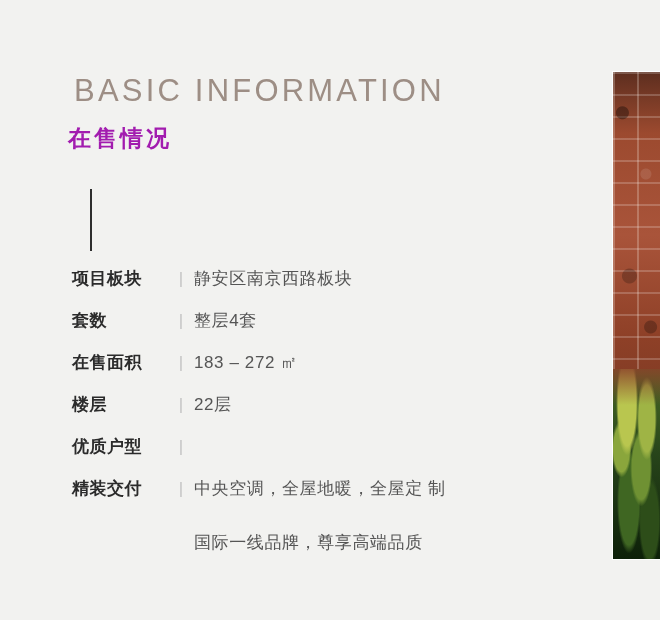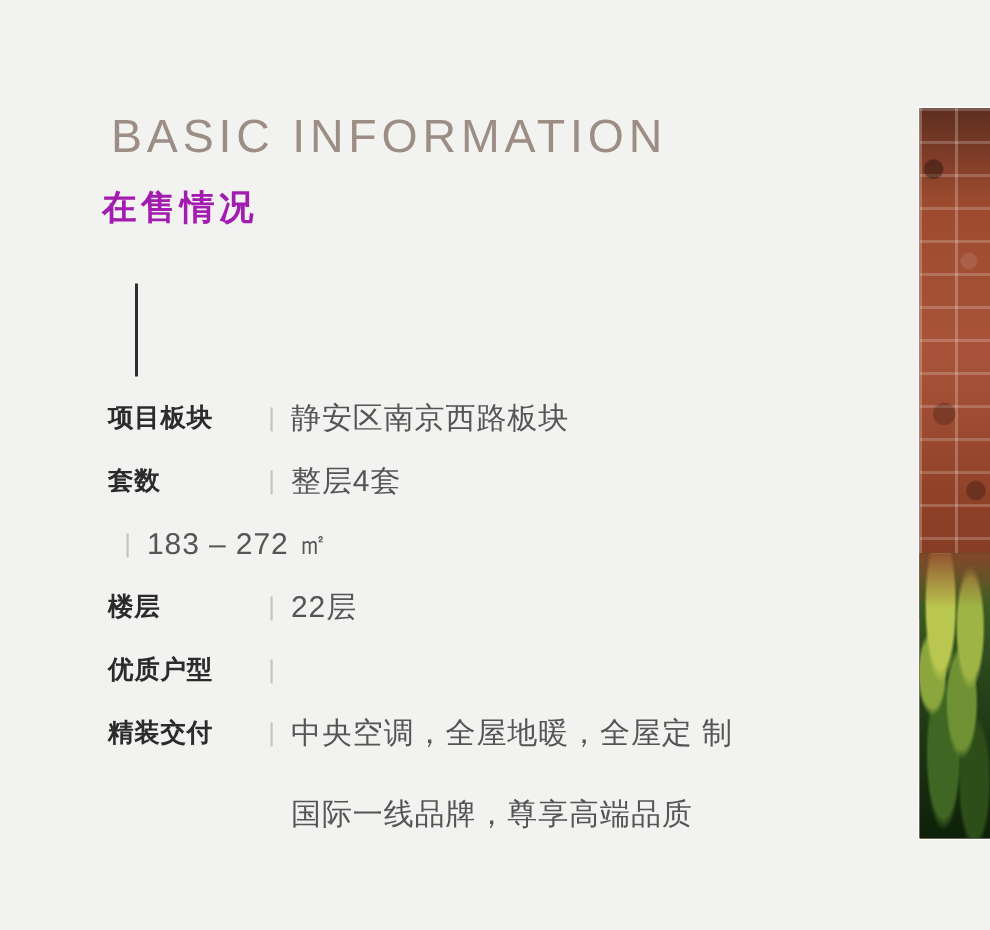--- a/index.html
+++ b/index.html
@@ -85,21 +85,21 @@
     flex: 0 0 26px;
     width: 26px;
     text-align: center;
     font-size: 17px;
     line-height: 26px;
     color: #c3c3c3;
     font-weight: 300;
   }
   .info-value {
     flex: 1 1 auto;
-    font-size: 20px;
+    font-size: 17px;
     line-height: 26px;
     color: #555555;
     letter-spacing: 0.6px;
     white-space: nowrap;
   }
   .info-row.tall {
     height: 42px;
   }
   .info-value .value-line2 {
     display: block;
@@ -206,20 +206,21 @@
       <div class="info-value">静安区南京西路板块</div>
     </div>
 
     <div class="info-row">
       <div class="info-label spread">套数</div>
       <div class="info-sep">|</div>
       <div class="info-value">整层4套</div>
     </div>
 
     <div class="info-row">
+      <div class="info-label">在售面积</div>
       <div class="info-sep">|</div>
       <div class="info-value">183 – 272 ㎡</div>
     </div>
 
     <div class="info-row">
       <div class="info-label spread">楼层</div>
       <div class="info-sep">|</div>
       <div class="info-value">22层</div>
     </div>
 

